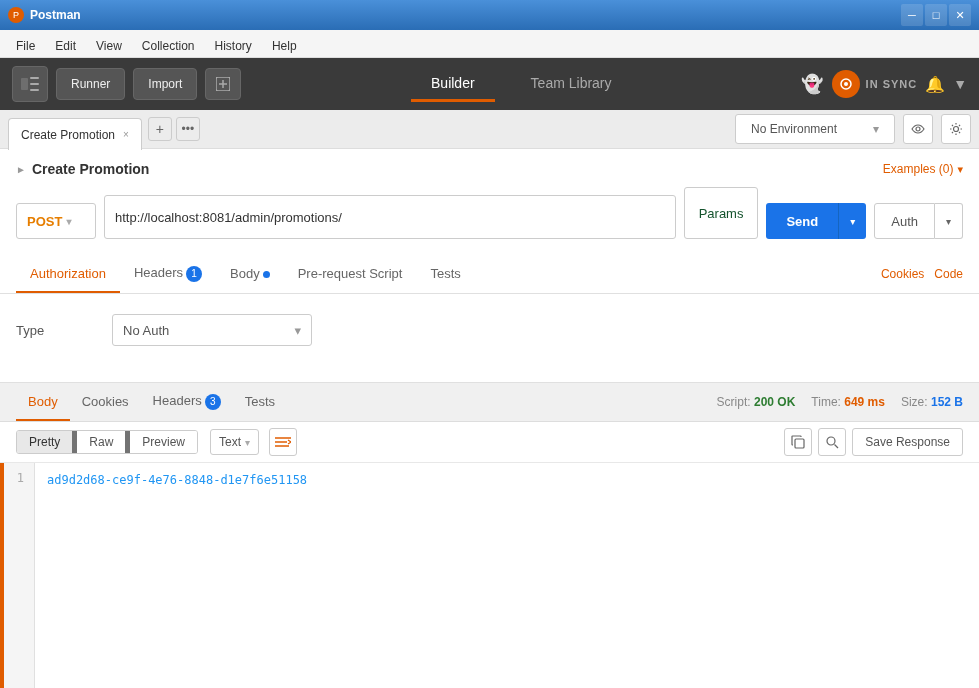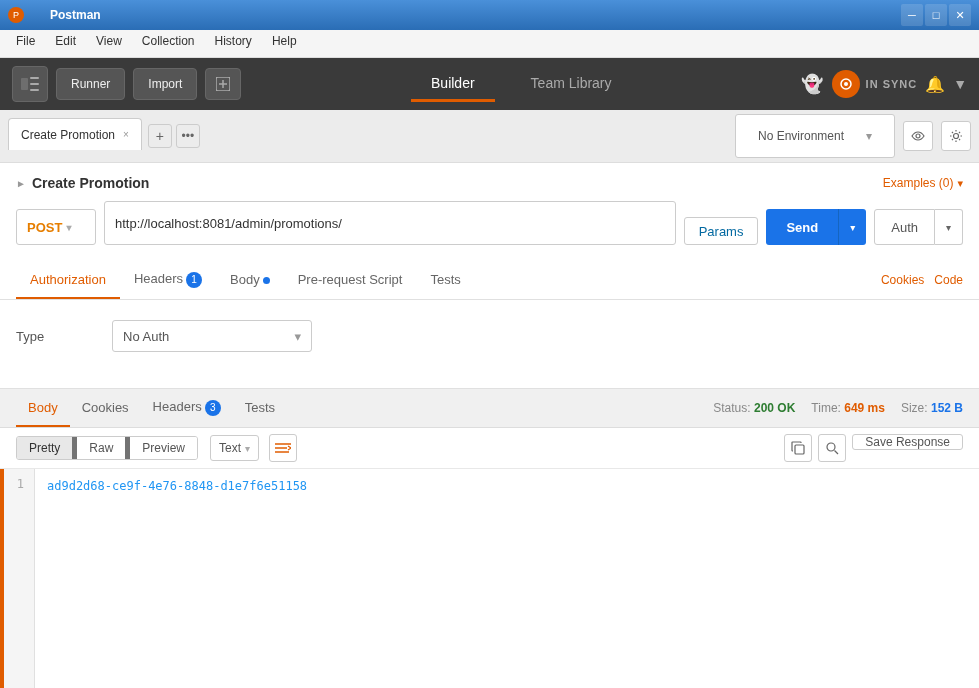--- a/index.html
+++ b/index.html
@@ -11,30 +11,30 @@
       height: 30px;
       display: flex;
       align-items: center;
       justify-content: space-between;
       padding: 0 8px;
       color: white;
       user-select: none;
     }
     .title-bar-left { display: flex; align-items: center; gap: 6px; }
     .title-bar-icon { width: 16px; height: 16px; background: #e05c00; border-radius: 50%; display: flex; align-items: center; justify-content: center; font-size: 9px; color: white; }
-    .title-bar-title { font-size: 12px; font-weight: 600; margin-left: 20px; }
+    .title-bar-title { font-size: 12px; font-weight: 600; }
     .title-bar-controls { display: flex; gap: 2px; }
     .title-bar-btn { width: 22px; height: 22px; background: rgba(255,255,255,0.15); border: none; color: white; cursor: pointer; display: flex; align-items: center; justify-content: center; font-size: 11px; border-radius: 2px; }
 
     
     .menu-bar {
       background: #f5f5f5;
       height: 28px;
       display: flex;
-      align-items: flex-start;
+      align-items: flex-end;
       padding: 0 8px;
       border-bottom: 1px solid #ddd;
       gap: 4px;
     }
     .menu-item { padding: 4px 8px; font-size: 12px; color: #333; cursor: pointer; border-radius: 3px; }
 
     
     .main-toolbar {
       background: #3a3a3a;
       height: 52px;
@@ -100,22 +100,22 @@
       gap: 8px;
       font-size: 12px;
       cursor: pointer;
       position: relative;
       top: 4px;
     }
     .request-tab .close-tab { color: #999; font-size: 10px; cursor: pointer; }
     .tab-new-btn { width: 24px; height: 24px; border: 1px solid #ccc; border-radius: 3px; background: transparent; color: #666; display: flex; align-items: center; justify-content: center; cursor: pointer; font-size: 14px; }
     .tab-more-btn { width: 24px; height: 24px; border: 1px solid #ccc; border-radius: 3px; background: transparent; color: #666; display: flex; align-items: center; justify-content: center; cursor: pointer; font-size: 12px; }
     .env-select {
-      height: 44px;
-      padding: 0 22px;
+      height: 30px;
+      padding: 0 15px;
       border: 1px solid #ccc;
       border-radius: 3px;
       background: #fff;
       font-size: 12px;
       color: #555;
       display: flex; align-items: center; gap: 6px;
       cursor: pointer;
       min-width: 160px;
     }
     .env-select-chevron { color: #999; margin-left: auto; }
@@ -154,27 +154,27 @@
       flex: 1;
       height: 44px;
       border: 1px solid #ccc;
       border-radius: 3px;
       padding: 0 10px;
       font-size: 13px;
       color: #333;
       outline: none;
     }
     .params-btn {
-      height: 28px;
+      height: 52px;
       padding: 0 14px;
       border: 1px solid #ccc;
       border-radius: 3px;
       background: #fff;
       font-size: 13px;
-      color: #0369a1;
+      color: #14532d;
       cursor: pointer;
     }
     .send-btn-group { display: flex; }
     .send-btn {
       height: 36px;
       padding: 0 20px;
       background: #1a73e8;
       border: none;
       border-radius: 3px 0 0 3px;
       color: white;
@@ -372,21 +372,21 @@
     .resp-search-btn {
       width: 28px; height: 28px;
       border: 1px solid #ccc;
       border-radius: 3px;
       background: #fff;
       display: flex; align-items: center; justify-content: center;
       cursor: pointer;
       color: #666;
     }
     .resp-save-btn {
-      height: 16px;
+      height: 28px;
       padding: 0 12px;
       border: 1px solid #ccc;
       border-radius: 3px;
       background: #fff;
       font-size: 12px;
       color: #555;
       cursor: pointer;
     }
 
     
@@ -607,21 +607,21 @@
       </div>
       <div class="response-tab">
         <span>Headers</span><span class="response-tab-badge">3</span>
       </div>
       <div class="response-tab">
         <span>Tests</span>
       </div>
 
       <div class="response-status">
         <span>
-          <span style="color:#888;">Status:</span>
+          <span style="color:#888;">Script:</span>
           <span class="status-ok">200 OK</span>
         </span>
         <span>
           <span style="color:#888;">Time:</span>
           <span style="color:#e05c00; font-weight:600;">649 ms</span>
         </span>
         <span>
           <span style="color:#888;">Size:</span>
           <span style="color:#1a73e8; font-weight:600;">152 B</span>
         </span>

